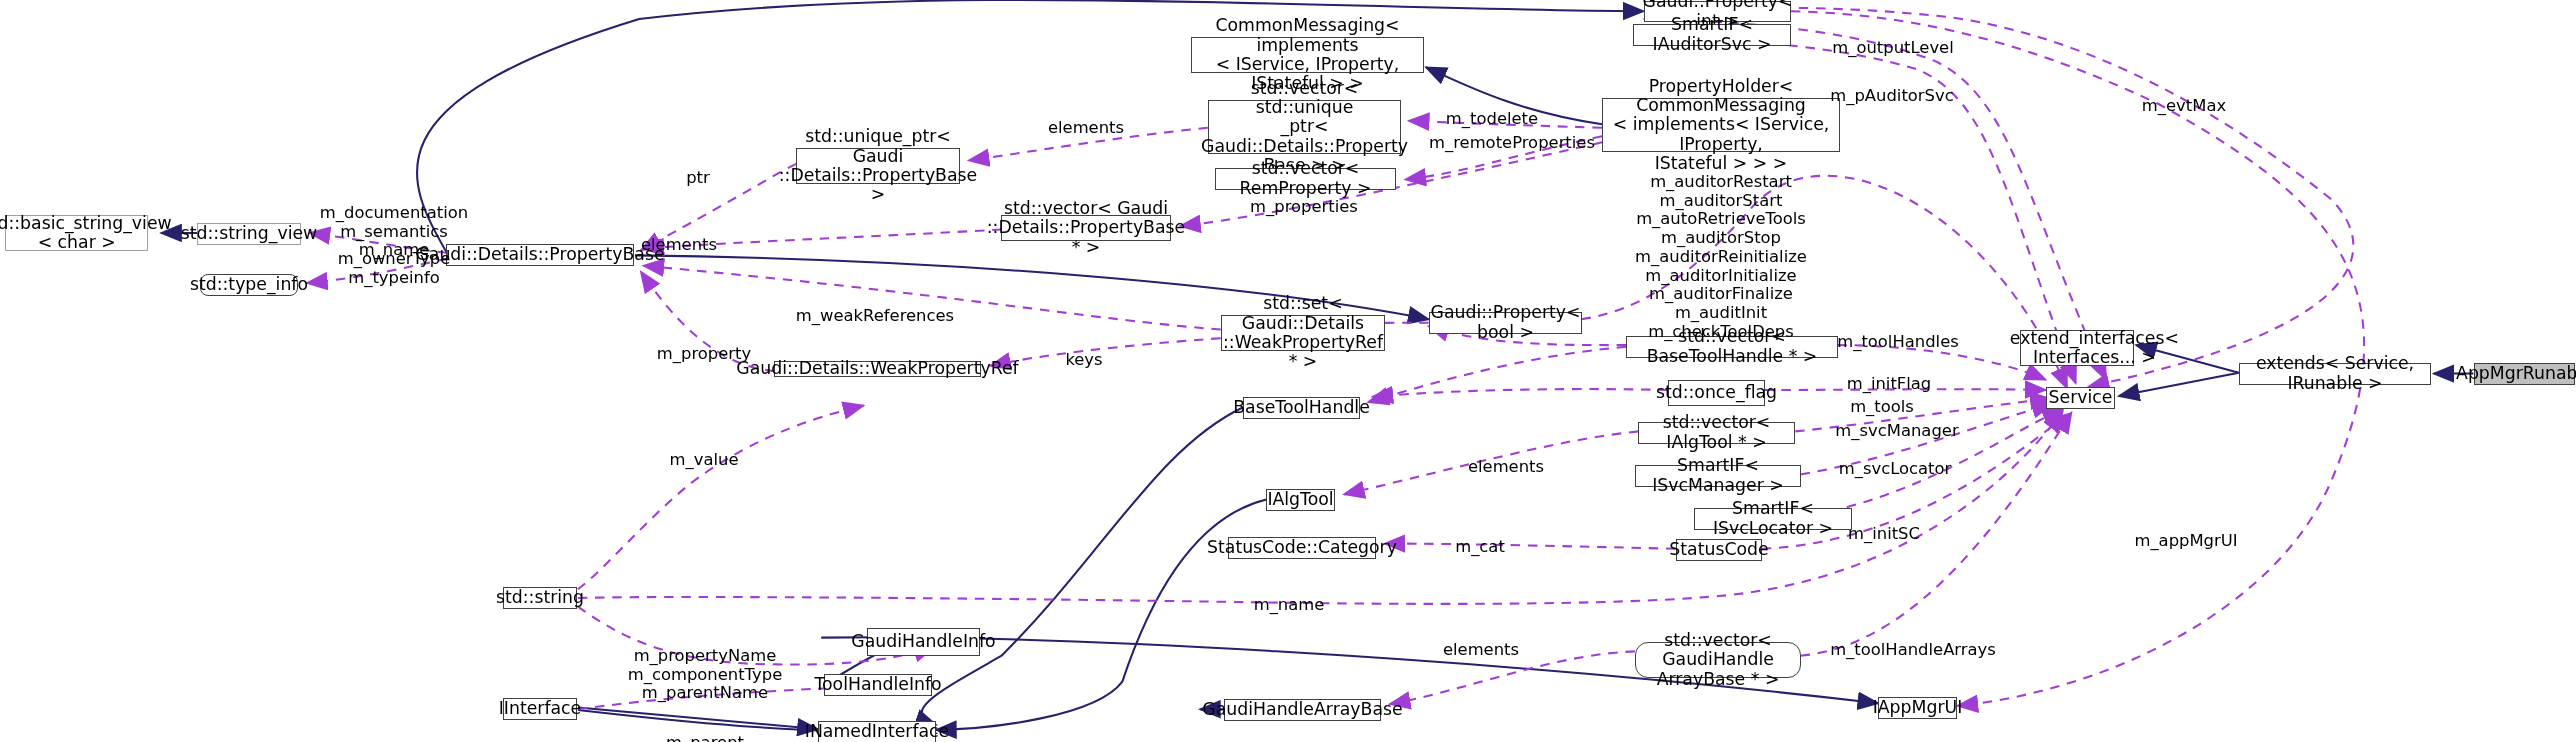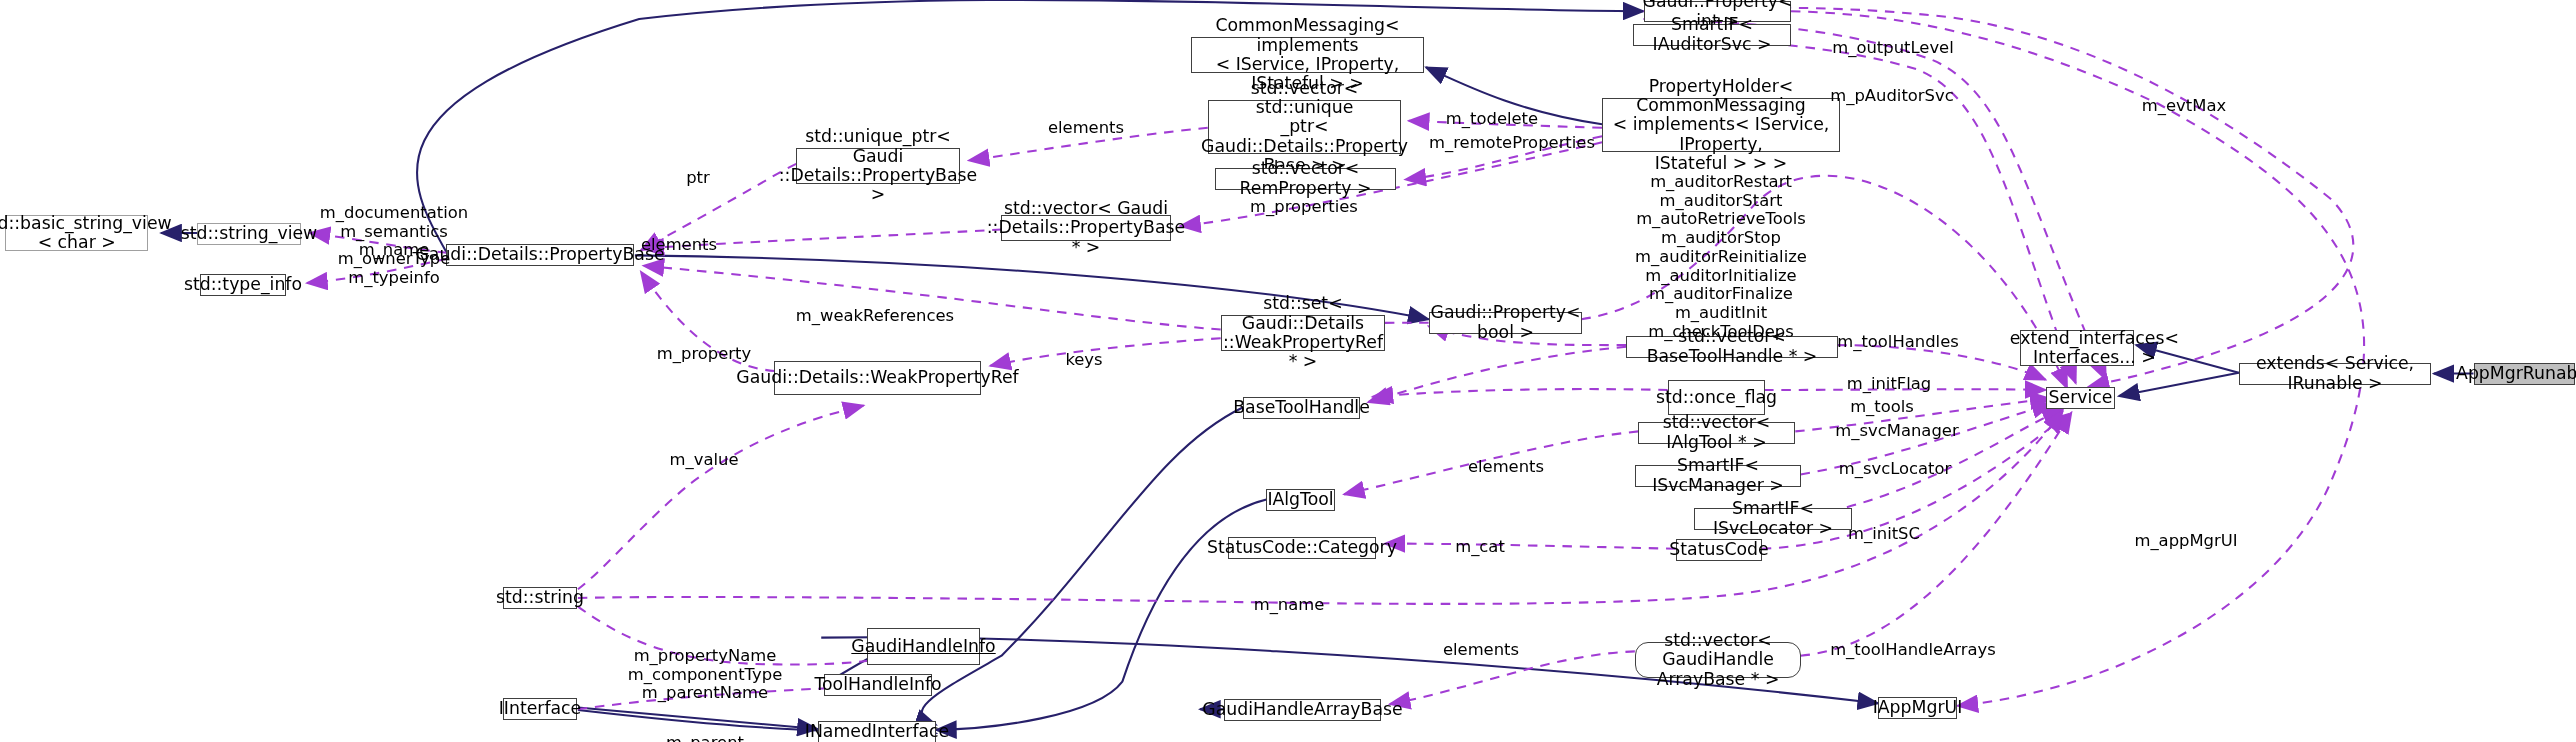--- a/index.html
+++ b/index.html
@@ -81,55 +81,55 @@
       <path d="M669,683 C700,660 750,600 800,560 C880,500 960,480 1000,470"></path>
       <path d="M669,703 C720,740 780,770 900,770 C1000,772 1050,760 1082,750"></path>
       <path d="M669,822 C760,810 860,800 1080,793"></path>
     </g>
   </svg>
 
   <div id="nodes">
       <div class="node thin" style="left: 5.2px; top: 215px; width: 143px; height: 36px;">std::basic_string_view
 &lt; char &gt;</div>
       <div class="node thin" style="left: 197px; top: 223px; width: 104px; height: 21.6px;">std::string_view</div>
-      <div class="node" style="left: 200px; top: 274px; width: 86px; height: 21.6px;">std::type_info</div>
+      <div class="node" style="left: 200px; top: 274px; width: 98px; height: 21.6px; border-radius: 8px;">std::type_info</div>
       <div class="node" style="left: 446px; top: 244px; width: 188px; height: 21.6px;">Gaudi::Details::PropertyBase</div>
       <div class="node" style="left: 796px; top: 148px; width: 164px; height: 36px;">std::unique_ptr&lt; Gaudi
 ::Details::PropertyBase &gt;</div>
       <div class="node" style="left: 1191px; top: 37px; width: 233px; height: 36px;">CommonMessaging&lt; implements
 &lt; IService, IProperty, IStateful &gt; &gt;</div>
       <div class="node" style="left: 1208px; top: 100px; width: 193px; height: 54px;">std::vector&lt; std::unique
 _ptr&lt; Gaudi::Details::Property
 Base &gt; &gt;</div>
       <div class="node" style="left: 1215px; top: 168px; width: 181px; height: 21.6px;">std::vector&lt; RemProperty &gt;</div>
       <div class="node" style="left: 1001px; top: 215px; width: 170px; height: 26px;">std::vector&lt; Gaudi
 ::Details::PropertyBase * &gt;</div>
-      <div class="node" style="left: 774px; top: 361px; width: 207px; height: 34px;">Gaudi::Details::WeakPropertyRef</div>
+      <div class="node" style="left: 774px; top: 361px; width: 207px; height: 16px;">Gaudi::Details::WeakPropertyRef</div>
       <div class="node" style="left: 1221px; top: 315px; width: 164px; height: 36px;">std::set&lt; Gaudi::Details
 ::WeakPropertyRef * &gt;</div>
       <div class="node" style="left: 1644px; top: 0.9px; width: 147px; height: 21.6px;">Gaudi::Property&lt; int &gt;</div>
       <div class="node" style="left: 1633px; top: 24px; width: 158px; height: 21.6px;">SmartIF&lt; IAuditorSvc &gt;</div>
       <div class="node" style="left: 1602px; top: 98px; width: 238px; height: 54px;">PropertyHolder&lt; CommonMessaging
 &lt; implements&lt; IService, IProperty,
 IStateful &gt; &gt; &gt;</div>
       <div class="node" style="left: 1429px; top: 312px; width: 153px; height: 21.6px;">Gaudi::Property&lt; bool &gt;</div>
       <div class="node" style="left: 1626px; top: 336px; width: 212px; height: 21.6px;">std::vector&lt; BaseToolHandle * &gt;</div>
-      <div class="node" style="left: 1668px; top: 380px; width: 97px; height: 35px;">std::once_flag</div>
+      <div class="node" style="left: 1668px; top: 380px; width: 97px; height: 26px;">std::once_flag</div>
       <div class="node" style="left: 1638px; top: 422px; width: 157px; height: 21.6px;">std::vector&lt; IAlgTool * &gt;</div>
       <div class="node" style="left: 1635px; top: 465px; width: 166px; height: 21.6px;">SmartIF&lt; ISvcManager &gt;</div>
       <div class="node" style="left: 1694px; top: 508px; width: 158px; height: 21.6px;">SmartIF&lt; ISvcLocator &gt;</div>
       <div class="node" style="left: 1676px; top: 539px; width: 86px; height: 21.6px;">StatusCode</div>
       <div class="node" style="left: 1243px; top: 397px; width: 117px; height: 21.6px;">BaseToolHandle</div>
       <div class="node" style="left: 1266px; top: 489px; width: 69px; height: 21.6px;">IAlgTool</div>
       <div class="node" style="left: 1228px; top: 537px; width: 148px; height: 21.6px;">StatusCode::Category</div>
       <div class="node" style="left: 1224px; top: 699px; width: 157px; height: 21.6px;">GaudiHandleArrayBase</div>
       <div class="node" style="left: 1635px; top: 642px; width: 166px; height: 36px; border-radius: 13px;">std::vector&lt; GaudiHandle
 ArrayBase * &gt;</div>
       <div class="node" style="left: 503px; top: 587px; width: 74px; height: 21.6px;">std::string</div>
-      <div class="node" style="left: 867px; top: 628px; width: 113px; height: 37px; text-decoration: underline;">GaudiHandleInfo</div>
+      <div class="node" style="left: 867px; top: 628px; width: 113px; height: 28px;">GaudiHandleInfo</div>
       <div class="node" style="left: 824px; top: 674px; width: 108px; height: 21.6px;">ToolHandleInfo</div>
       <div class="node" style="left: 503px; top: 698px; width: 74px; height: 21.6px;">IInterface</div>
       <div class="node" style="left: 818px; top: 721px; width: 118px; height: 21.6px;">INamedInterface</div>
       <div class="node" style="left: 1878px; top: 697px; width: 79px; height: 21.6px;">IAppMgrUI</div>
       <div class="node" style="left: 2020px; top: 330px; width: 114px; height: 36px; padding-left: 40px;">extend_interfaces&lt;
 Interfaces... &gt;</div>
       <div class="node" style="left: 2046px; top: 387px; width: 69px; height: 21.6px;">Service</div>
       <div class="node" style="left: 2239px; top: 363px; width: 192px; height: 21.6px;">extends&lt; Service, IRunable &gt;</div>
       <div class="node current" style="left: 2474px; top: 363px; width: 101px; height: 21.6px;">AppMgrRunable</div>
     </div>

